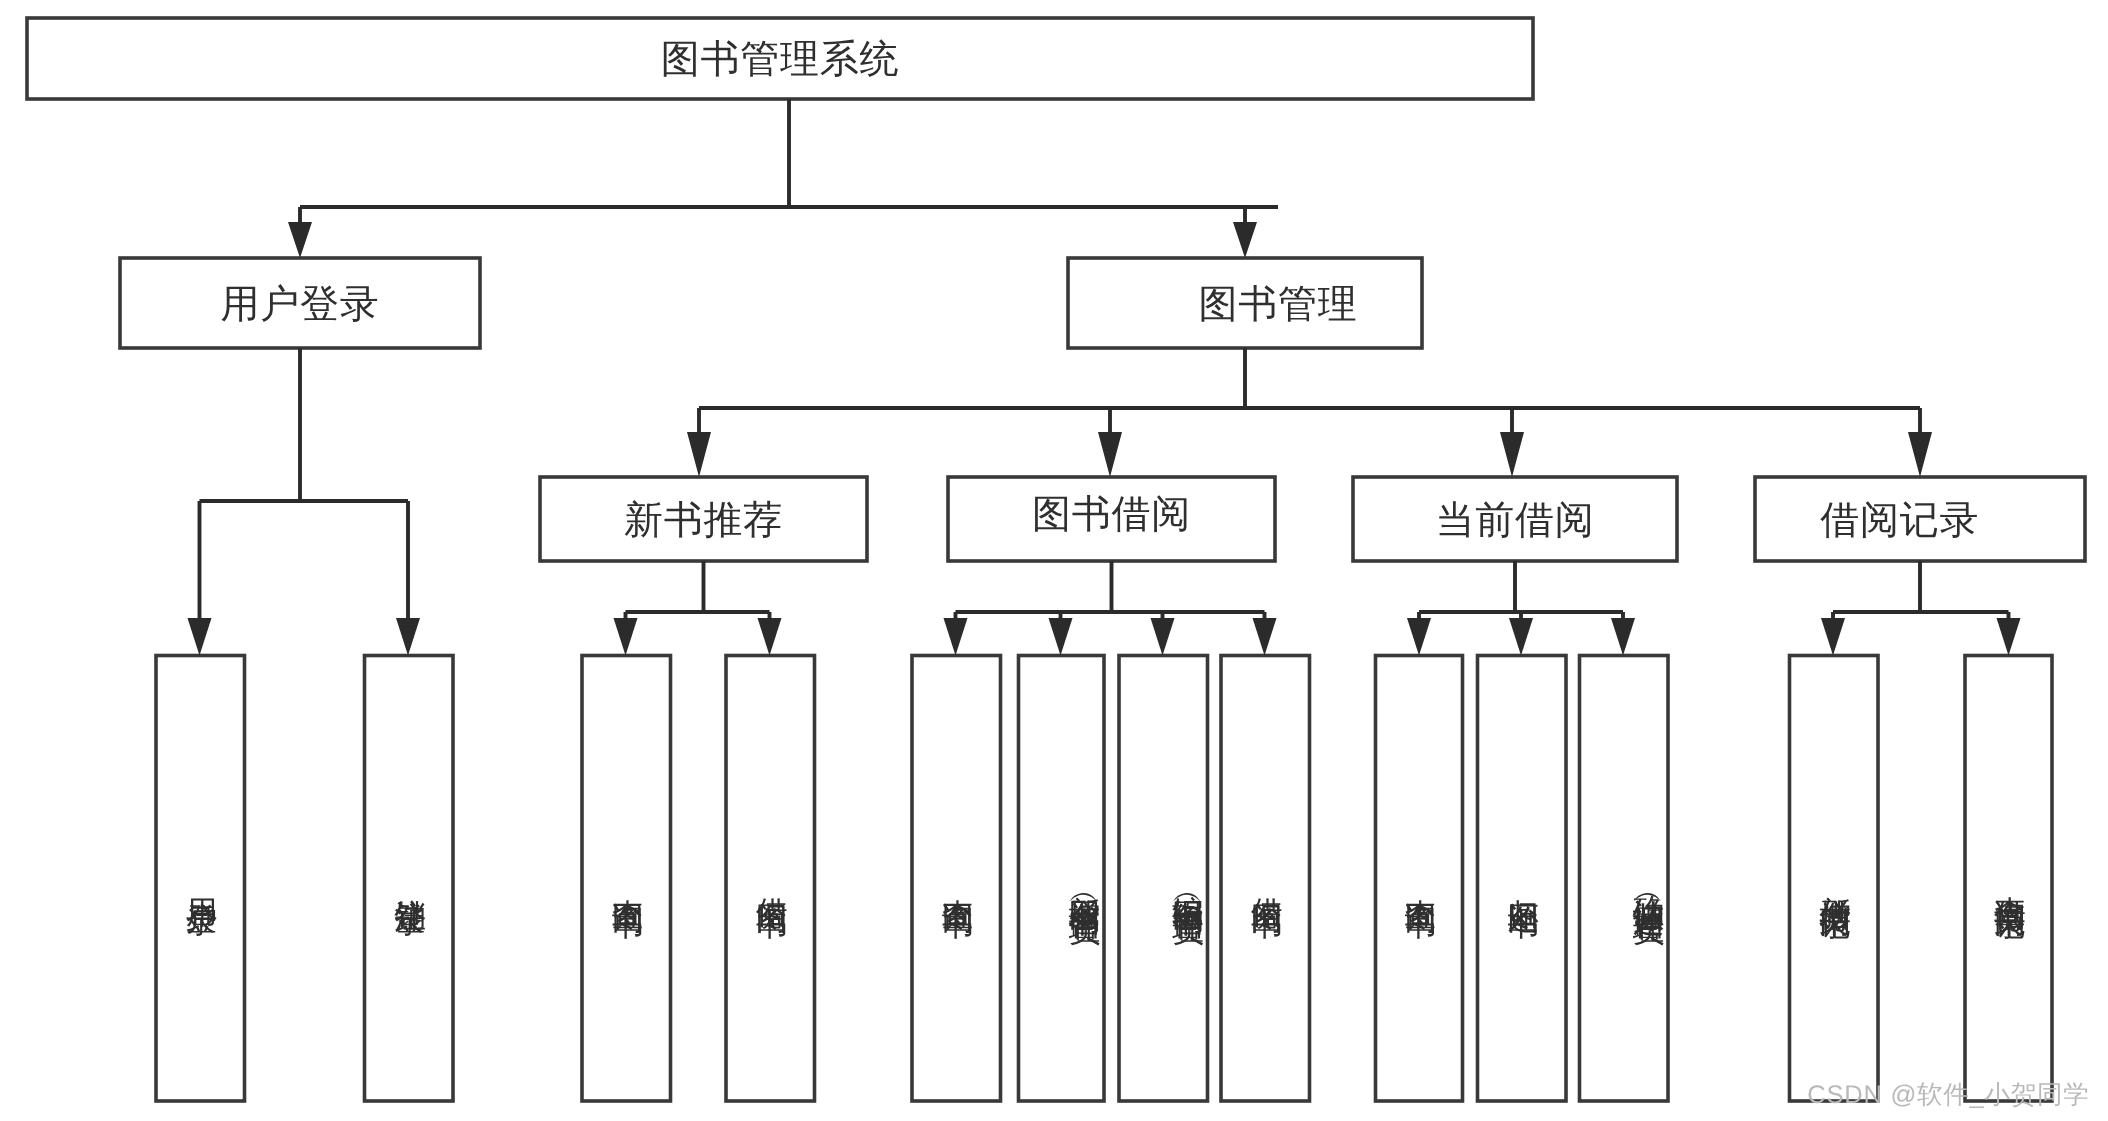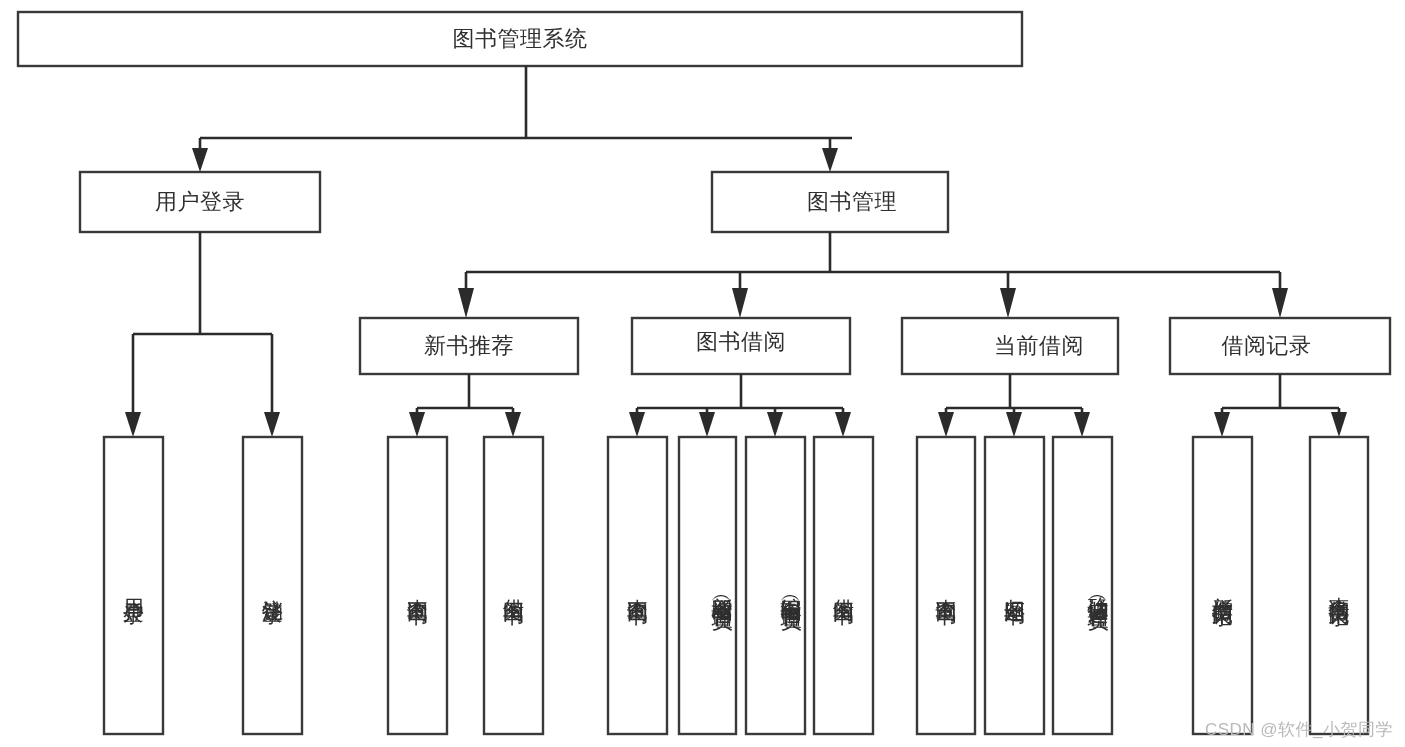--- a/index.html
+++ b/index.html
@@ -43,21 +43,21 @@
     position: absolute;
     display: flex;
     align-items: center;
     justify-content: center;
     color: #2f2f2f;
     font-family: "Liberation Sans", "DejaVu Sans", sans-serif;
     pointer-events: none;
     white-space: nowrap;
   }
   .node-label.horiz {
-    font-size: 22px;
+    font-size: 26px;
     letter-spacing: 0.5px;
   }
   .node-label.vert {
     writing-mode: vertical-rl;
     text-orientation: upright;
     font-size: 21px;
     letter-spacing: 2px;
     align-items: flex-start;
     padding-top: 6px;
     box-sizing: border-box;
@@ -187,21 +187,21 @@
     </g>
   </svg>
 
   <div class="node-label horiz" style="left:18px; top:12px; width:1004px; height:54px;">图书管理系统</div>
 
   <div class="node-label horiz" style="left:80px; top:172px; width:240px; height:60px;">用户登录</div>
   <div class="node-label horiz" style="left:712px; top:172px; width:236px; height:60px;padding-left:22px;">图书管理</div>
 
   <div class="node-label horiz" style="left:360px; top:318px; width:218px; height:56px;">新书推荐</div>
   <div class="node-label horiz" style="left:632px; top:318px; width:218px; height:48px;">图书借阅</div>
-  <div class="node-label horiz" style="left:902px; top:318px; width:216px; height:56px;margin-left:29px;">当前借阅</div>
+  <div class="node-label horiz" style="left:902px; top:318px; width:216px; height:56px;">当前借阅</div>
   <div class="node-label horiz" style="left:1170px; top:318px; width:193px; height:56px;">借阅记录</div>
 
   <div class="node-label vert mid" style="left:104px; top:437px; width:59px; height:297px;">用户登录</div>
   <div class="node-label vert mid" style="left:243px; top:437px; width:59px; height:297px;">注销登录</div>
 
   <div class="node-label vert mid" style="left:388px; top:437px; width:59px; height:297px;">查询图书</div>
   <div class="node-label vert mid" style="left:484px; top:437px; width:59px; height:297px;">借阅图书</div>
 
   <div class="node-label vert mid" style="left:608px; top:437px; width:59px; height:297px;">查询图书</div>
   <div class="node-label vert" style="left:679px; top:437px; width:57px; height:297px;">新增图书（管理员）</div>

